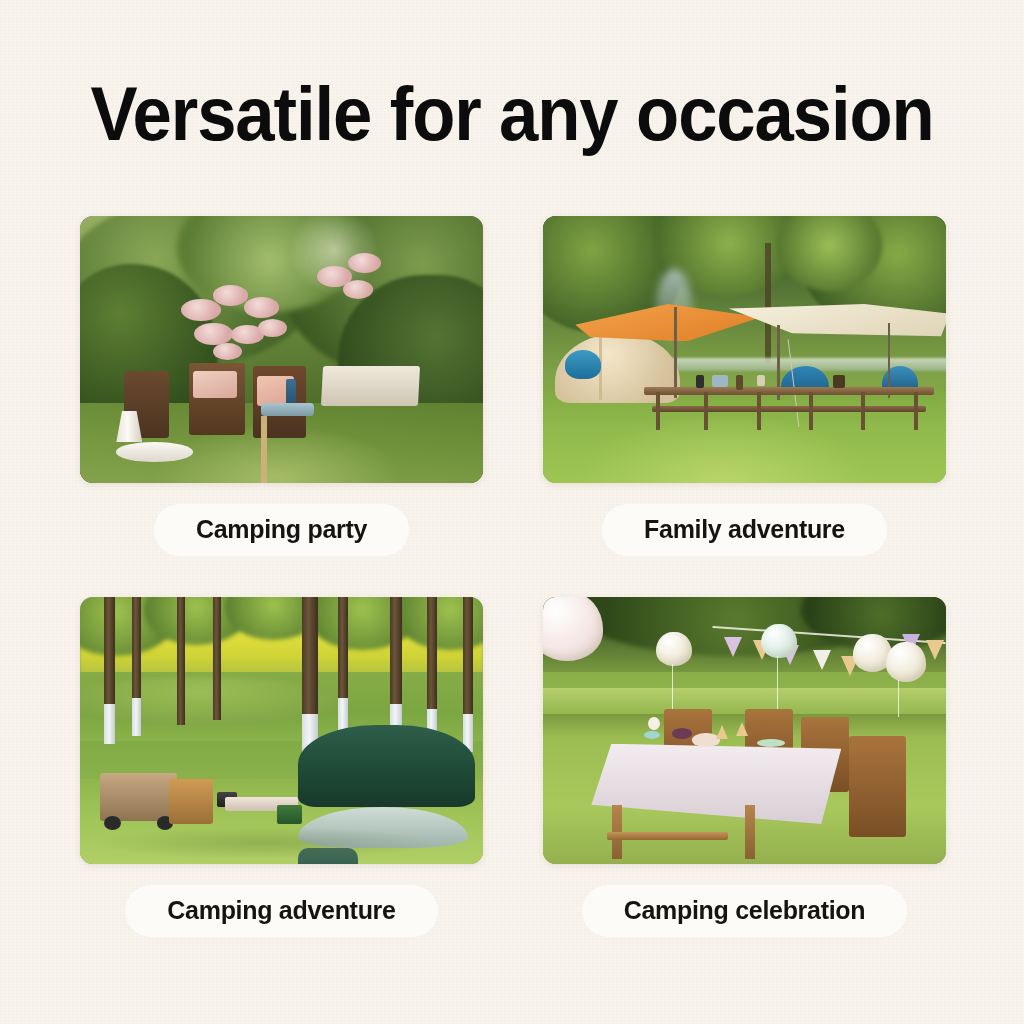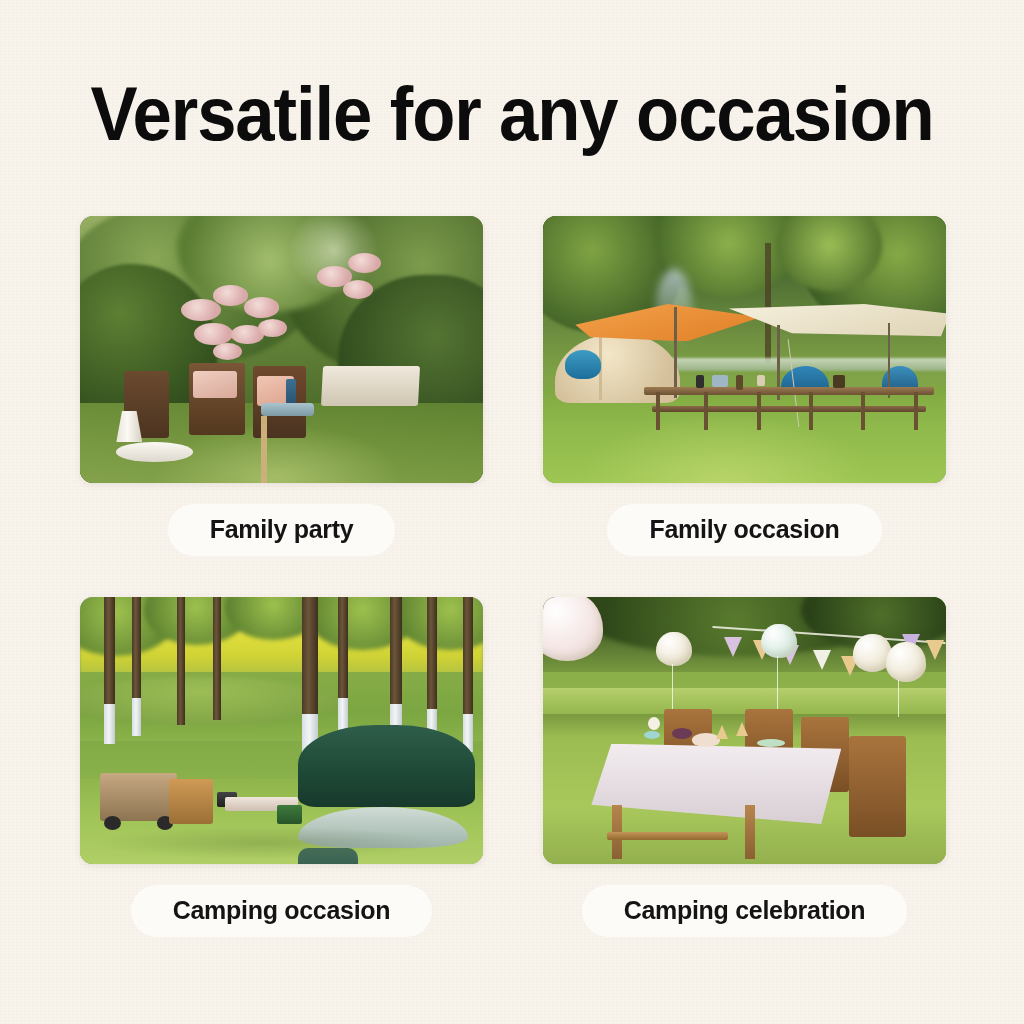--- a/index.html
+++ b/index.html
@@ -337,21 +337,21 @@
 
         </div>
 
         <div class="p1-pedtable">
           <div class="p1-pedstem"></div>
           <div class="p1-pedtop"></div>
         </div>
       </div>
 
       <div class="caption-pill">
-        <span class="caption-text">Family party</span>
+        <span class="caption-text">Camping party</span>
       </div>
     </div>
 
     <div class="cell">
       <div class="photo">
         <div class="p2-bg"></div>
         <div class="p2-hill"></div>
         <div class="p2-treeA"></div>
         <div class="p2-treeB"></div>
         <div class="p2-treeC"></div>
@@ -385,21 +385,21 @@
         <div class="p2-leg" style="left:92%"></div>
 
         <div class="p2-item" style="left:38%;width:2%;height:5%;background:#2f2f2f"></div>
         <div class="p2-item" style="left:42%;width:4%;height:4.5%;background:#9fb6c4"></div>
         <div class="p2-item" style="left:48%;width:1.6%;height:5.5%;background:#5d4a2a"></div>
         <div class="p2-item" style="left:53%;width:2.2%;height:4%;background:#d9cdb4"></div>
         <div class="p2-item" style="left:72%;width:3%;height:5%;background:#4a3a22"></div>
       </div>
 
       <div class="caption-pill">
-        <span class="caption-text">Family occasion</span>
+        <span class="caption-text">Family adventure</span>
       </div>
     </div>
 
     <div class="cell">
       <div class="photo">
         <div class="p3-bg"></div>
         <div class="p3-yellowband"></div>
         <div class="p3-midgrass"></div>
         <div class="p3-slope"></div>
         <div class="p3-lawn"></div>
@@ -438,21 +438,21 @@
         <div class="p3-wheel" style="left:6%"></div>
         <div class="p3-wheel" style="left:19%"></div>
         <div class="p3-chair"></div>
         <div class="p3-kettle"></div>
         <div class="p3-lowtable"></div>
         <div class="p3-cooler"></div>
         <div class="p3-shadow"></div>
       </div>
 
       <div class="caption-pill">
-        <span class="caption-text">Camping occasion</span>
+        <span class="caption-text">Camping adventure</span>
       </div>
     </div>
 
     <div class="cell">
       <div class="photo">
         <div class="p4-bg"></div>
         <div class="p4-willow"></div>
         <div class="p4-willow2"></div>
         <div class="p4-lawn"></div>
         <div class="p4-sunstripe"></div>

